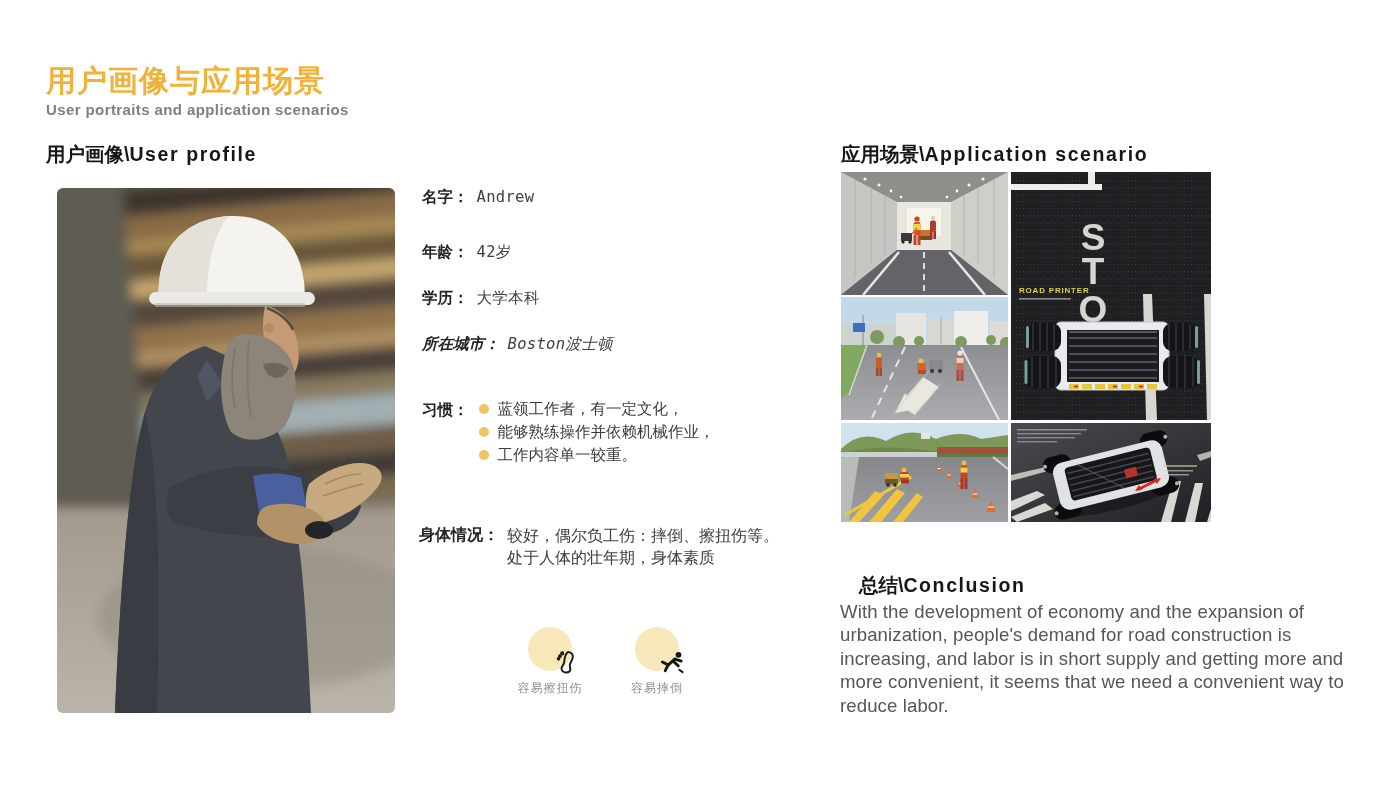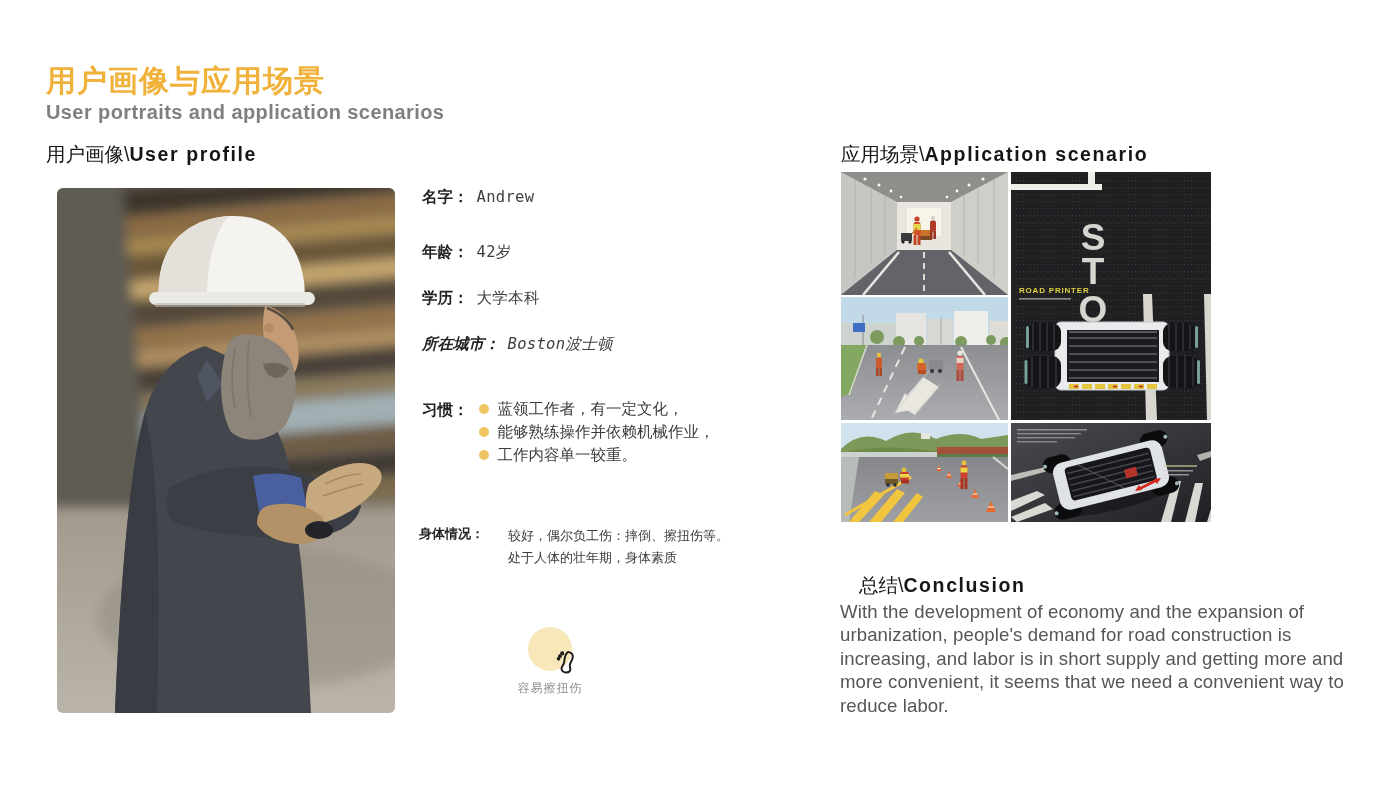--- a/index.html
+++ b/index.html
@@ -3,25 +3,25 @@
 <meta charset="utf-8">
 <style>
   html,body{margin:0;padding:0;background:#fff;}
   body{width:1400px;height:787px;overflow:hidden;
        font-family:"Liberation Sans","DejaVu Sans",sans-serif;color:#222;}
   .slide{position:relative;width:1288px;height:787px;background:#ffffff;}
 
   
   #page-header{position:absolute;left:46px;top:64px;}
   #page-title{margin:0;font-size:30px;line-height:34px;font-weight:700;color:#F0B23A;letter-spacing:1px;}
-  #page-subtitle{margin-top:3px;font-size:20px;font-weight:700;color:#7F7F7F;letter-spacing:.4px;}
+  #page-subtitle{margin-top:3px;font-size:15px;font-weight:700;color:#7F7F7F;letter-spacing:.4px;}
 
   
   .sec{position:absolute;margin:0;font-size:19.5px;color:#161616;white-space:nowrap;}
-  .sh-zh{font-weight:400;}
+  .sh-zh{font-weight:700;}
   .sh-en{font-weight:600;letter-spacing:1.6px;}
   #profile-heading{left:46px;top:141px;}
   #app-heading{left:841px;top:141px;}
   #conclusion-heading{left:859px;top:572px;}
 
   
   figure{margin:0;padding:0;position:absolute;overflow:hidden;background:#e8e8e8;}
   figure svg{display:block;width:100%;height:100%;}
   #worker-photo{left:57px;top:188px;width:338px;height:525px;border-radius:6px;}
   #photo-tunnel {left:841px; top:172px;width:167px;height:123px;}
@@ -34,21 +34,21 @@
   .field{position:absolute;left:422px;display:flex;gap:8px;font-size:15.5px;align-items:baseline;}
   .flabel{font-weight:700;color:#242424;white-space:nowrap;}
   .fvalue{font-family:"DejaVu Sans Mono","Liberation Mono",monospace;color:#3f3f3f;letter-spacing:.3px;}
   #field-0{top:187px;} #field-1{top:242px;} #field-2{top:288px;} #field-3{top:334px;font-style:italic;}
 
   #habits{position:absolute;left:422px;top:400px;display:flex;gap:10px;font-size:15.5px;}
   #habits ul{list-style:none;margin:0;padding:0;}
   #habits li{display:flex;align-items:flex-start;margin-bottom:5px;color:#3c3c3c;line-height:18px;}
   .dot{width:10px;height:10px;border-radius:50%;background:#EFC463;margin:4px 9px 0 0;flex:0 0 auto;}
 
-  #body-cond{position:absolute;left:419px;top:525px;display:flex;gap:24px;font-size:13px;}
+  #body-cond{position:absolute;left:419px;top:525px;display:flex;gap:8px;font-size:16px;}
   #body-cond .bc-text div{color:#3c3c3c;line-height:22px;}
 
   
   .trait{position:absolute;top:627px;width:92px;text-align:center;}
   #trait-0{left:410px;} #trait-1{left:504px;} #trait-2{left:611px;}
   .trait-circle{width:44px;height:44px;border-radius:50%;background:#F8E7B8;margin:0 auto;position:relative;}
   .trait-icon{position:absolute;width:27px;height:27px;right:-7px;bottom:-5px;}
   .trait-label{margin-top:9px;font-size:12px;color:#8F8F8F;letter-spacing:1px;white-space:nowrap;}
 
   
@@ -181,20 +181,36 @@
           <path d="M17.5,3.2 c3,0.6 4.4,3 4,5.8 c-0.5,3.1 -2.7,4.7 -3,7.7 c-0.2,1.9 0.7,3.1 0.5,4.7 c-0.3,2.1 -2.2,3.1 -4.7,2.9 c-2.9,-0.3 -4.7,-1.9 -4.4,-4.3 c0.3,-2.2 2,-3.4 2.6,-5.8 c0.6,-2.1 0.3,-4.5 1.2,-6.7 c0.8,-2.1 2.1,-4.7 3.8,-4.3 z"></path>
           <circle cx="10.6" cy="4.6" r="1.2"></circle>
           <circle cx="8.2" cy="7.4" r="1"></circle>
           <circle cx="6.8" cy="10.2" r="0.9"></circle>
         </g>
       </svg>
     </div>
     <div class="trait-label">容易擦扭伤</div>
   </div>
 
+  <div class="trait" id="trait-2">
+    <div class="trait-circle">
+      <svg class="trait-icon" viewBox="0 0 28 28">
+        <g stroke="#151515" stroke-width="3" stroke-linecap="round" fill="none">
+          <path d="M9.5,16.5 L16.5,10.5"></path>
+          <path d="M16.5,10.5 L23,12.5"></path>
+          <path d="M14.5,12.5 L20,17.5"></path>
+          <path d="M9.5,16.5 L3.5,13.5"></path>
+          <path d="M9.5,16.5 L6.5,22.5"></path>
+        </g>
+        <circle cx="20.2" cy="6" r="3" fill="#151515"></circle>
+        <path d="M21,21.5 l3.5,2.5" stroke="#151515" stroke-width="2" stroke-linecap="round"></path>
+      </svg>
+    </div>
+    <div class="trait-label">容易摔倒</div>
+  </div>
 
   <h2 class="sec" id="app-heading"><span class="sh-zh">应用场景\</span><span class="sh-en">Application scenario</span></h2>
 
   <figure id="photo-tunnel">
     <svg viewBox="0 0 167 123" preserveAspectRatio="none">
       <rect width="167" height="123" fill="#9c9c98"></rect>
       <polygon points="0,0 167,0 110,30 56,30" fill="#8e8e8a"></polygon>
       <polygon points="0,0 56,30 56,78 0,123" fill="#c6c6c2"></polygon>
       <polygon points="167,0 110,30 110,78 167,123" fill="#cfcfca"></polygon>
       <g stroke="#b2b2ae" stroke-width="1">

